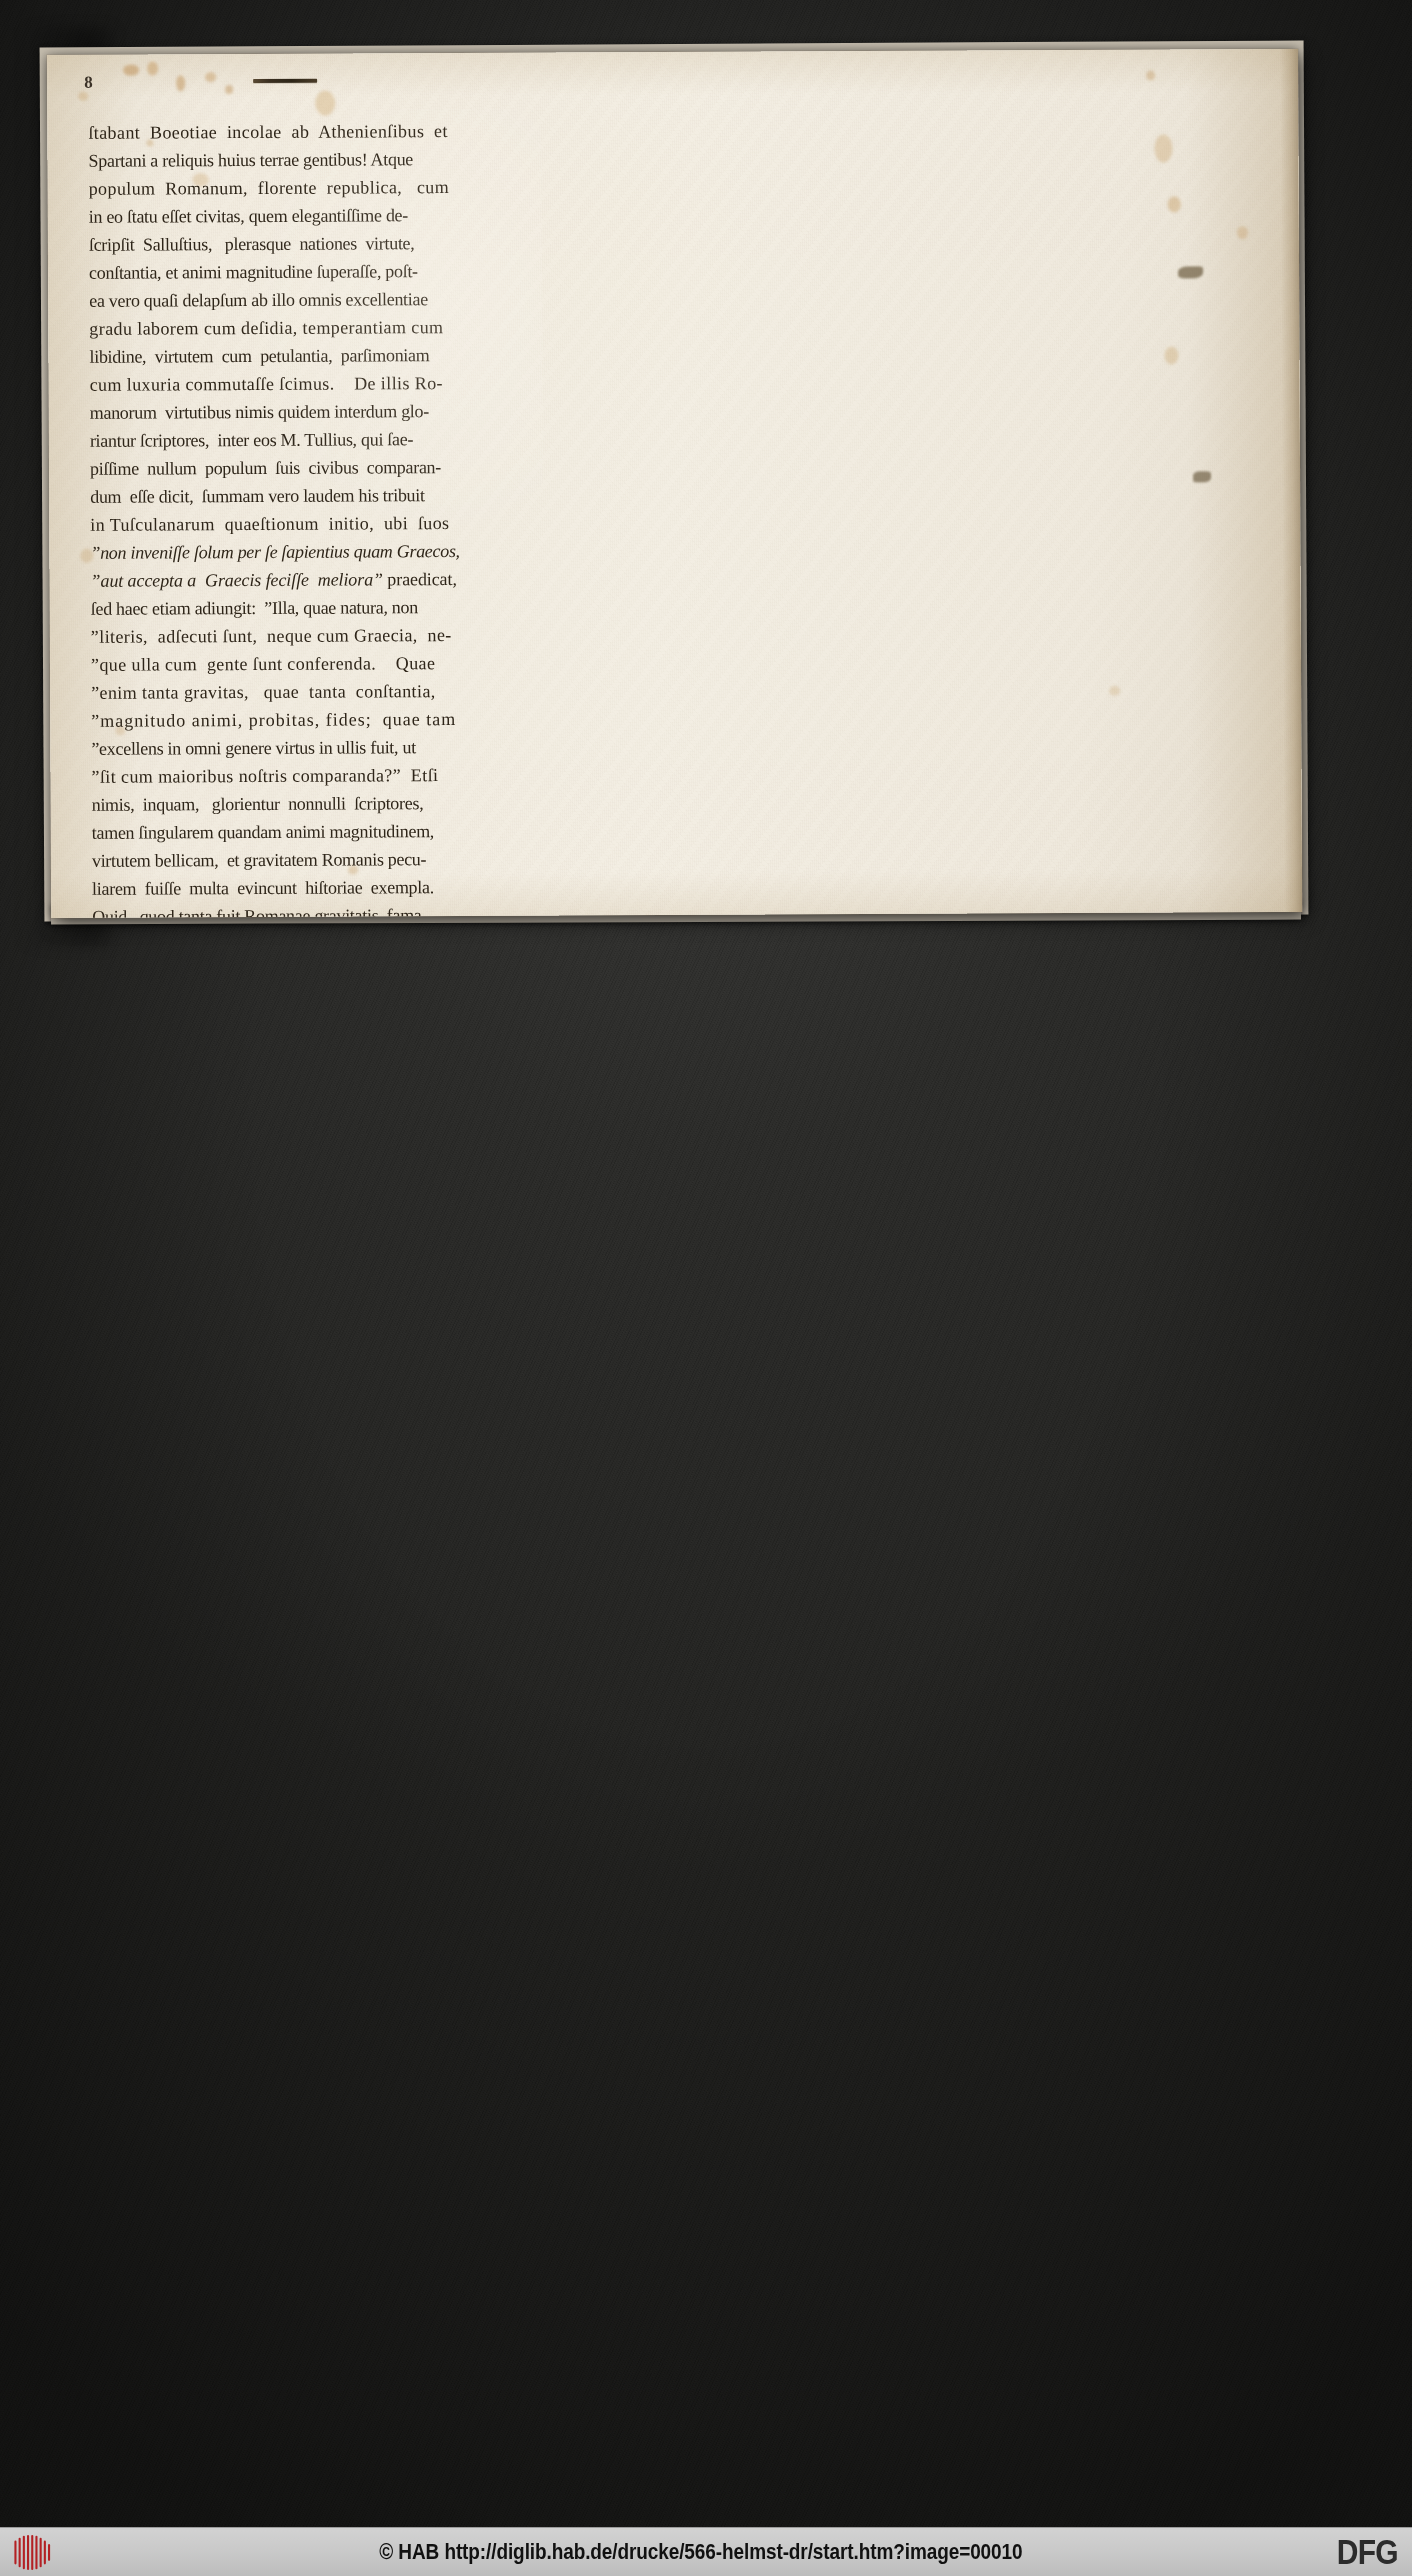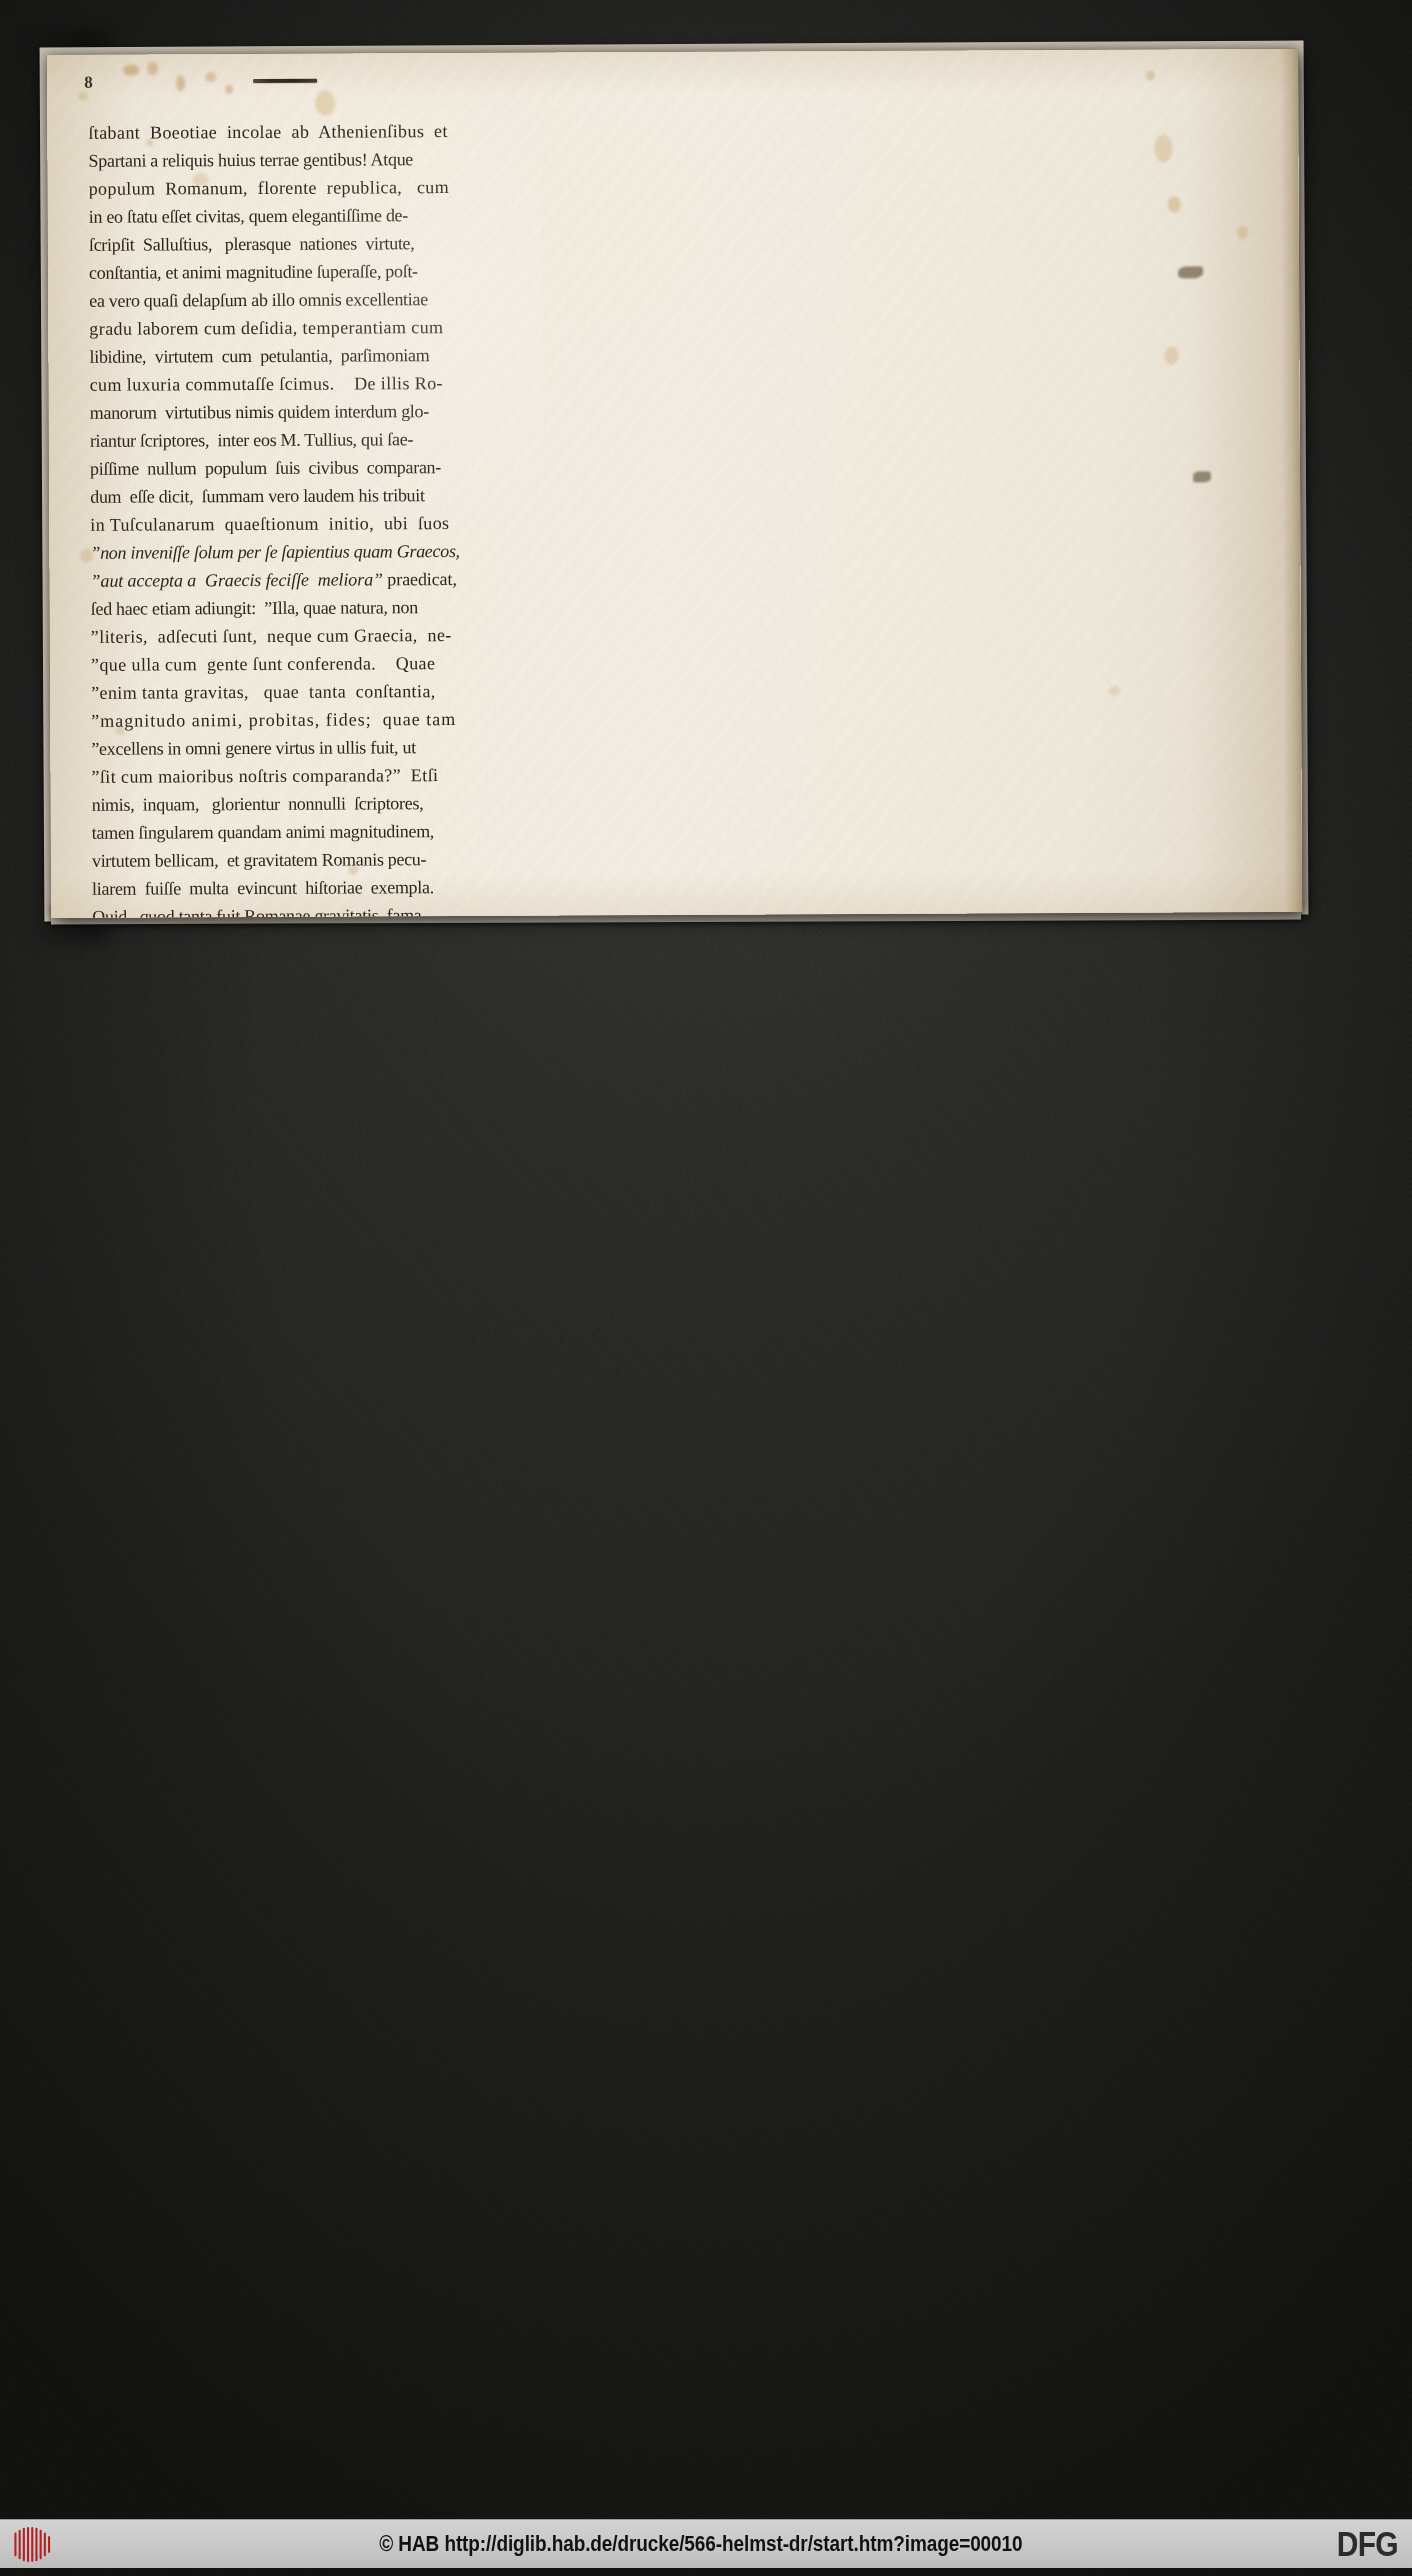--- a/index.html
+++ b/index.html
@@ -183,21 +183,21 @@
     width: 466px; height: 494px;
     pointer-events: none;
     background: radial-gradient(ellipse 60% 70% at 78% 40%, rgba(243,238,226,.17) 0%, rgba(243,238,226,0) 70%);
     mix-blend-mode: screen;
   }
 
   
   #footer-bar {
     position: absolute;
     left: 0;
-    bottom: 8px;
+    bottom: 0;
     width: 1412px;
     height: 48px;
     background: linear-gradient(180deg,#d2d2d2 0%, #c9c9c9 48%, #bdbdbd 100%);
     border-top: 0.7px solid #9a9a9a;
     display: flex;
     align-items: center;
   }
   #hab-logo {
     width: 55px;
     height: 35px;

